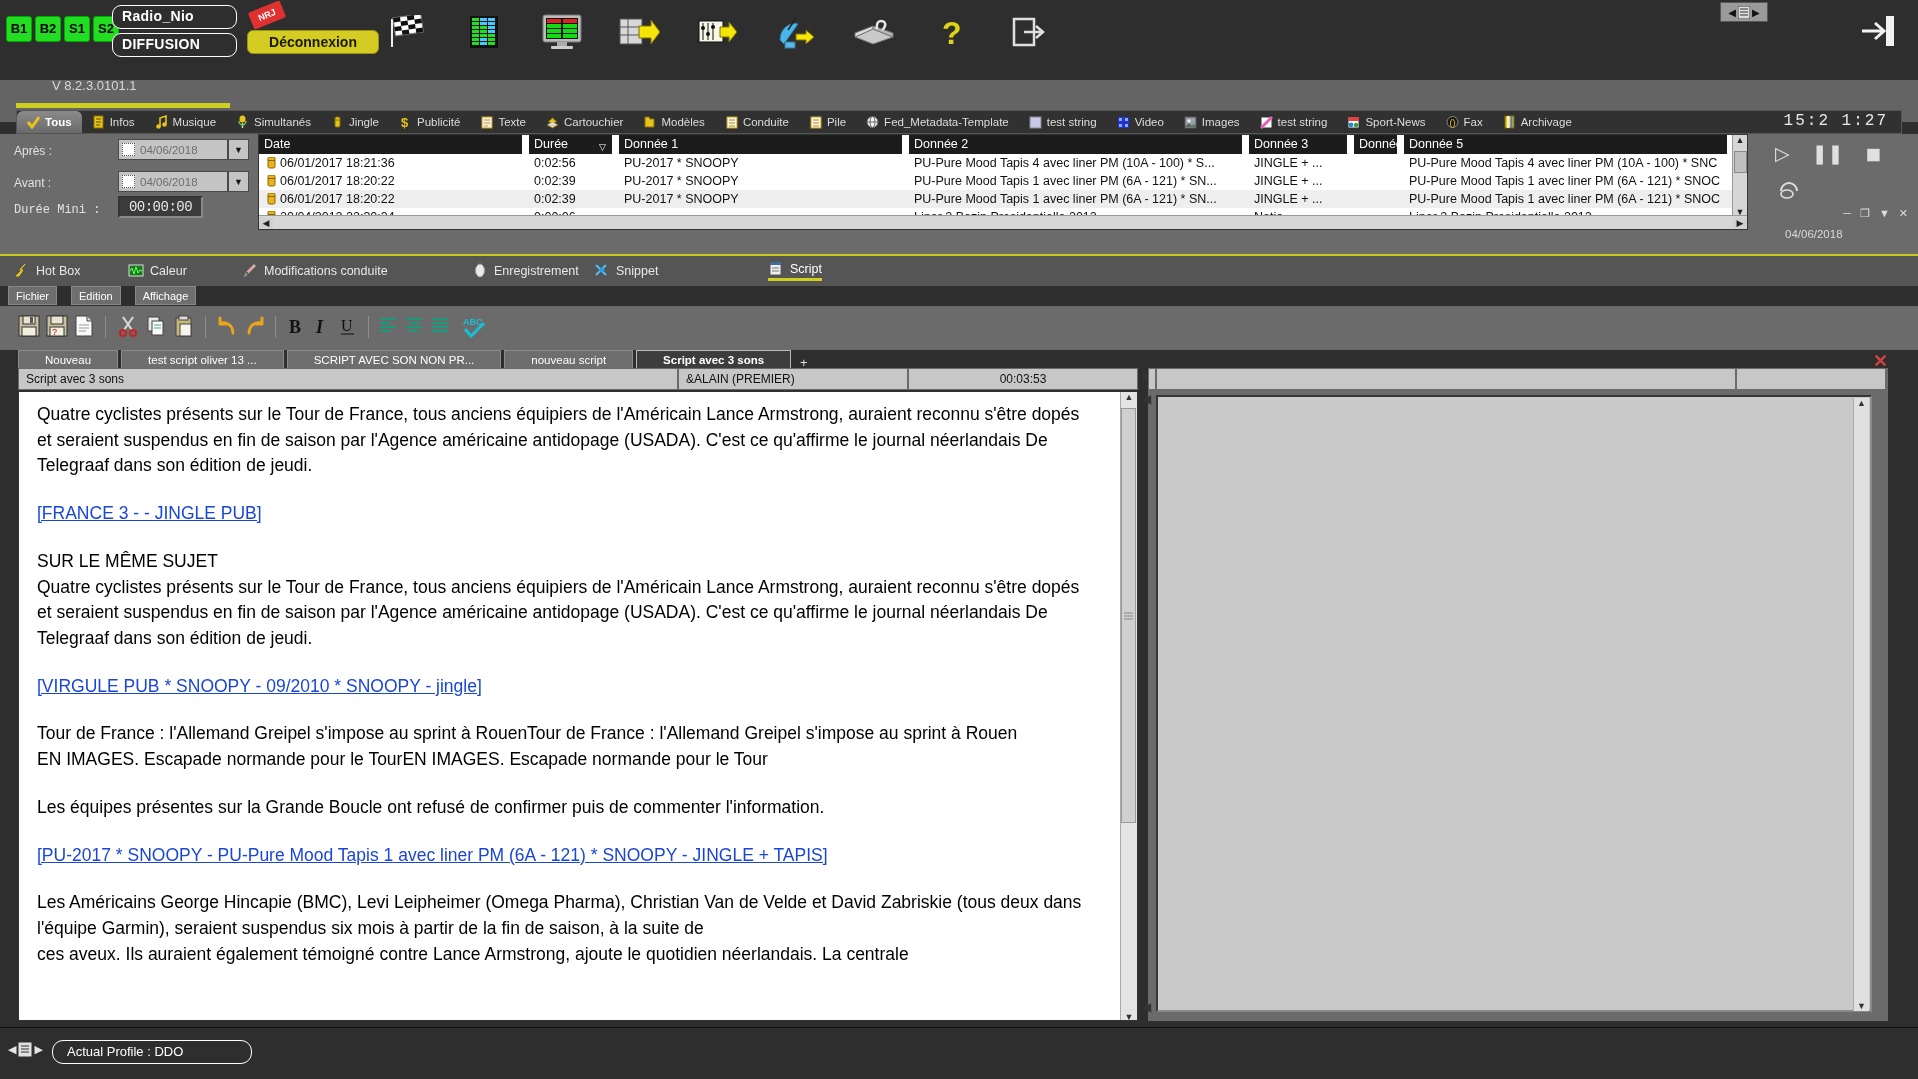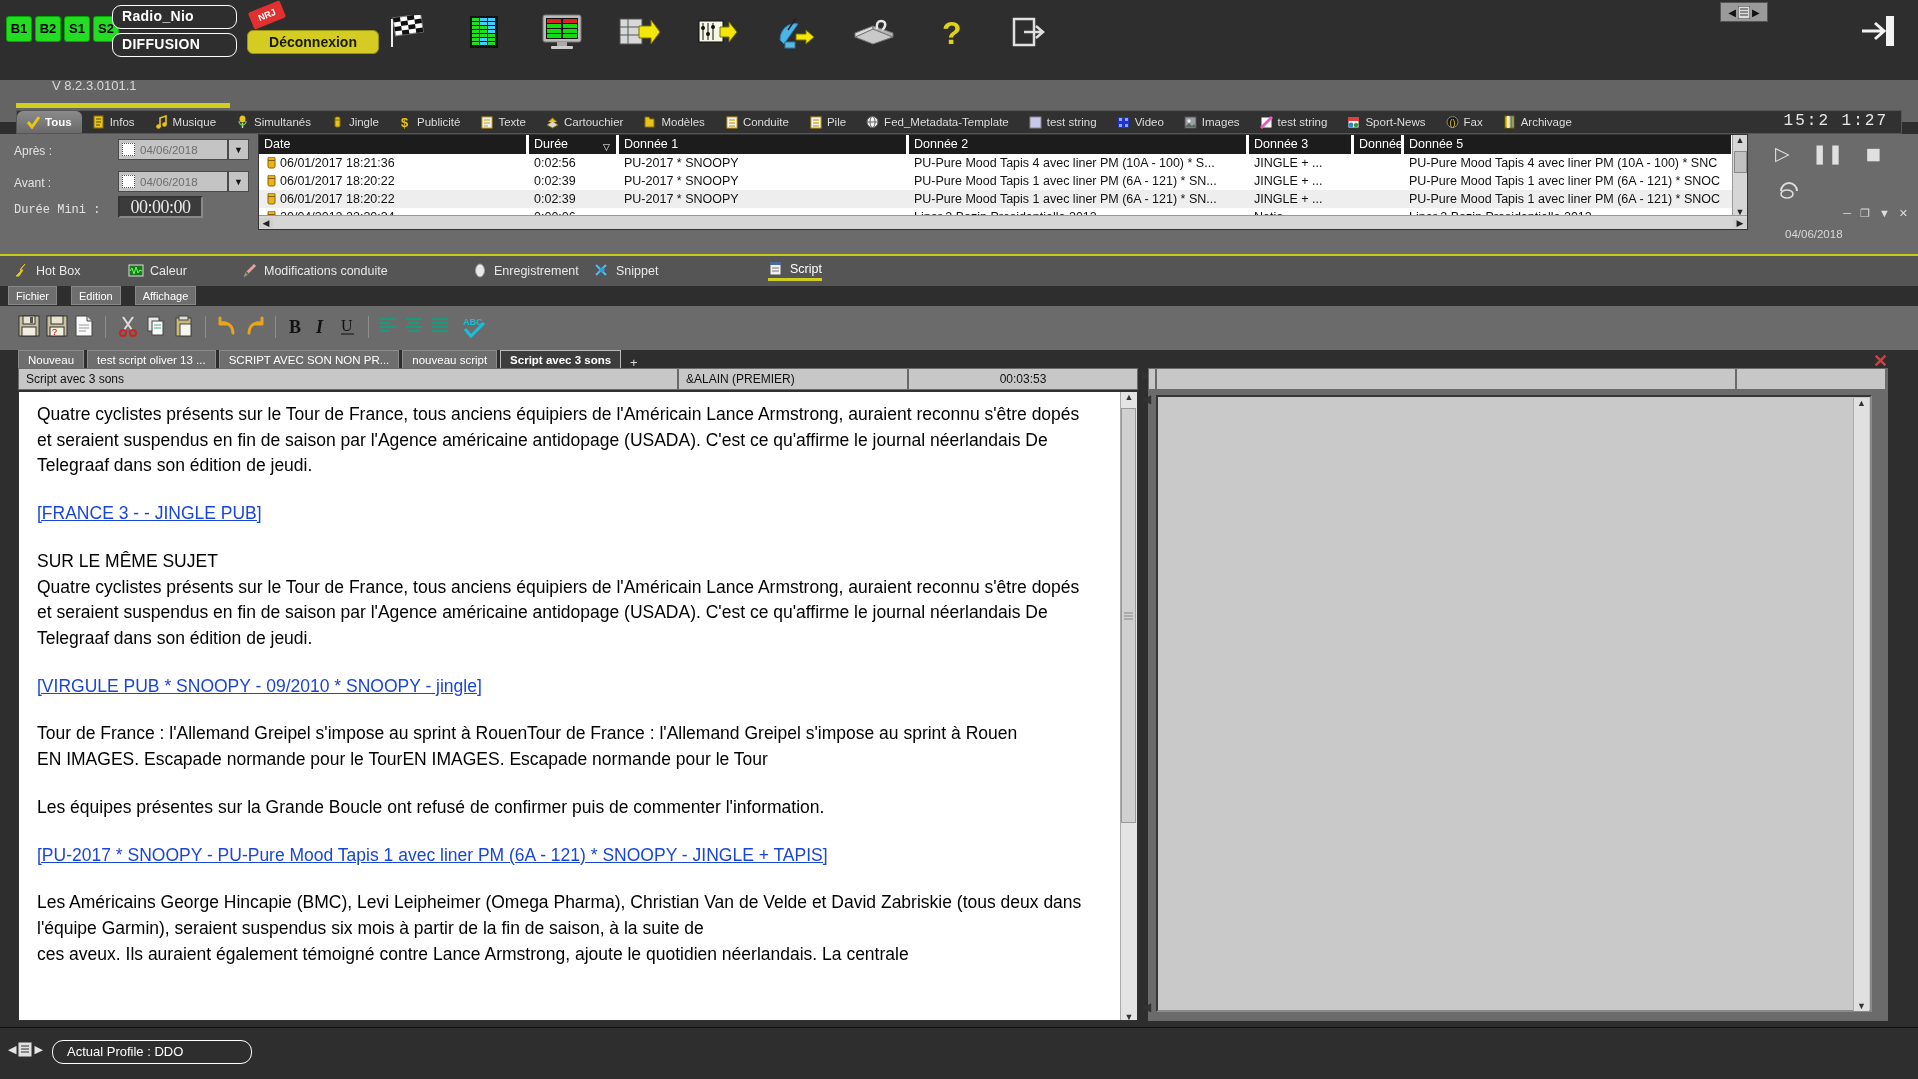--- a/index.html
+++ b/index.html
@@ -99,33 +99,33 @@
   .datefield .chk { width:13px; height:13px; background:#fff; border:1px dotted #555; }
   .datefield .dtx { color:#6e6e6e; font-size:11.5px; }
   .dd-arrow {
     position:absolute; width:21px; height:21px; background:#c4c4c4;
     border:1px solid #4a4a4a; display:flex; align-items:center; justify-content:center;
     font-size:9px; color:#111;
   }
   .durfield {
     position:absolute; width:85px; height:22px; background:#3b3b3b;
     border:2px inset #888; color:#e8e8e8;
-    font-family:Liberation Serif, serif; font-size:18px;
+    font-family:Liberation Mono, monospace; font-size:14px;
     text-align:center; line-height:19px; letter-spacing:-0.5px;
   }
 
   
   .grid {
     position:absolute; left:258px; top:0px; width:1490px; height:96px;
     background:#ffffff; border:1px solid #333;
   }
   .ghead { display:flex; height:19px; background:#1c1c1c; }
   .gh {
     color:#fff; font-size:12.5px; padding-left:5px; line-height:19px;
-    border-right:3px solid #ffffff; position:relative; overflow:hidden;
+    border-right:7px solid #ffffff; position:relative; overflow:hidden;
     white-space:nowrap;
   }
   .gh .sortmark { position:absolute; right:6px; top:3px; font-size:9px; }
   .grow { display:flex; height:18px; font-size:12.5px; color:#111; }
   .grow.alt { background:#eeeeee; }
   .gc { padding-left:5px; line-height:18px; overflow:hidden; white-space:nowrap; }
   .gc.withicon { display:flex; align-items:center; gap:4px; padding-left:8px;}
   .cart-ico { width:9px; height:12px; flex-shrink:0; }
   .hscroll {
     position:absolute; left:0; bottom:0; width:100%; height:14px;
@@ -199,21 +199,21 @@
     text-align:center; line-height:22px; letter-spacing:0.5px;
   }
   .playarrow { position:absolute; left:806px; top:312px; color:#ddd; font-size:17px; }
   .stopsq { position:absolute; left:838px; top:316px; width:14px; height:14px;
             background:linear-gradient(135deg,#fff 50%,#777 50%); border:1px solid #333; }
 
   
   .doctabs { position:absolute; left:18px; top:350px; display:flex; align-items:flex-end; gap:3px; }
   .dtab {
     background:#6e6e6e; border:1px solid #8b8b8b; color:#fff; font-size:11.5px;
-    padding:3px 9px; height:20px; line-height:13px; white-space:nowrap;
+    padding:3px 26px; height:20px; line-height:13px; white-space:nowrap;
   }
   .dtab.active { background:#3d3d3d; border-color:#bbb; font-weight:bold; }
   .dplus { color:#ddd; font-size:13px; padding:0 6px; }
   .closered { position:absolute; right:30px; top:350px; color:#d04040; font-size:18px; font-weight:bold; }
 
   
   .schead { position:absolute; left:18px; top:368px; width:1120px; height:22px; display:flex; }
   .sh-cell {
     background:#c7c7c7; border:1px solid #6a6a6a; color:#111; font-size:12px;
     line-height:20px; padding-left:7px; overflow:hidden; white-space:nowrap;

